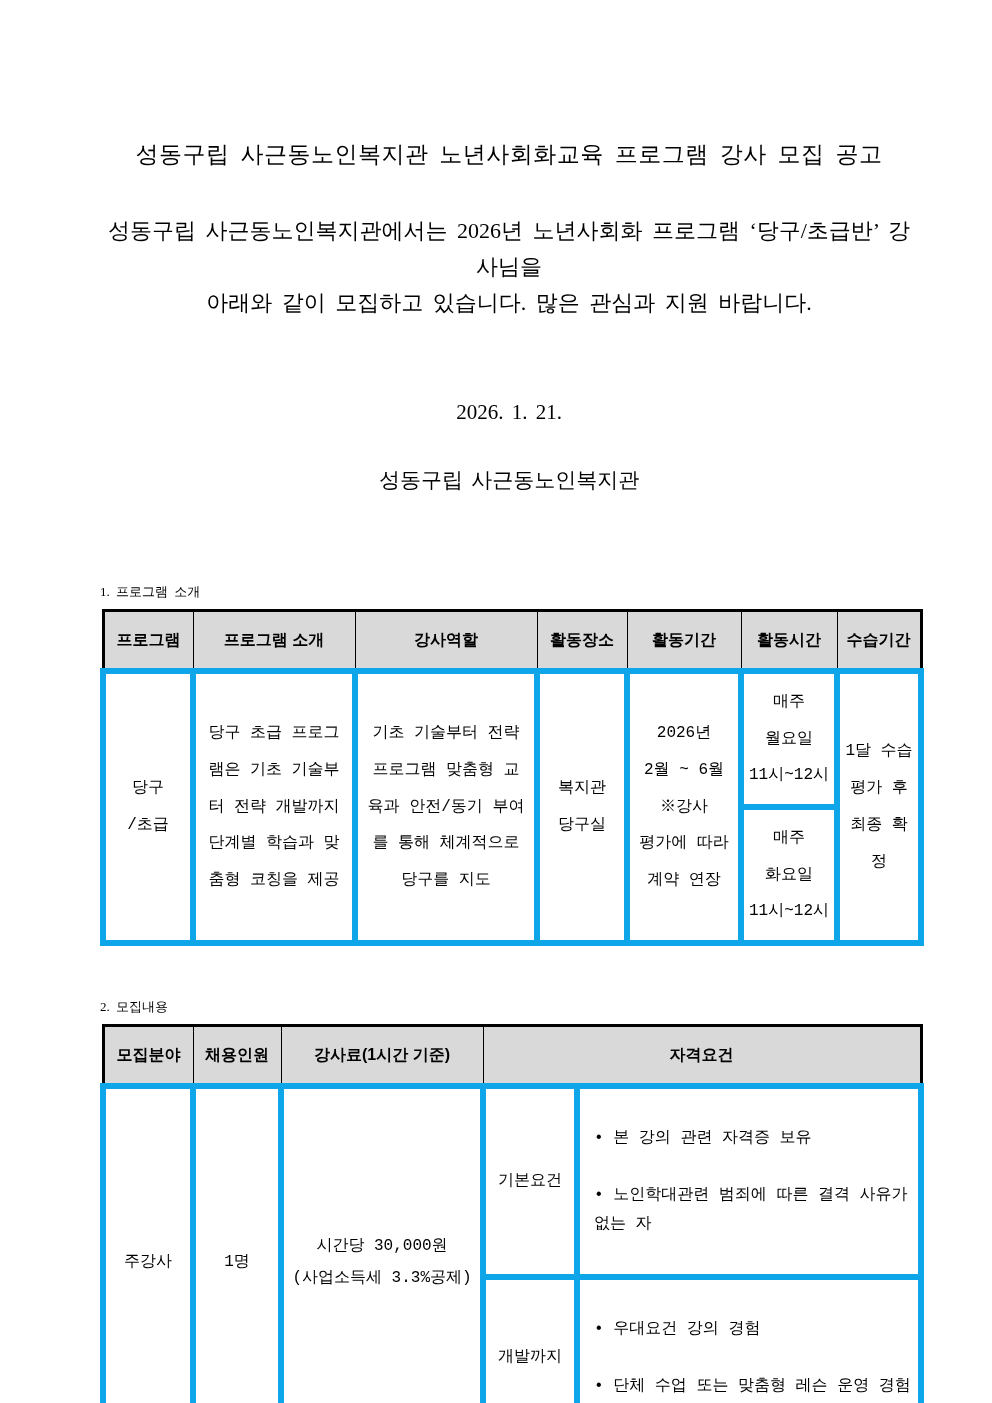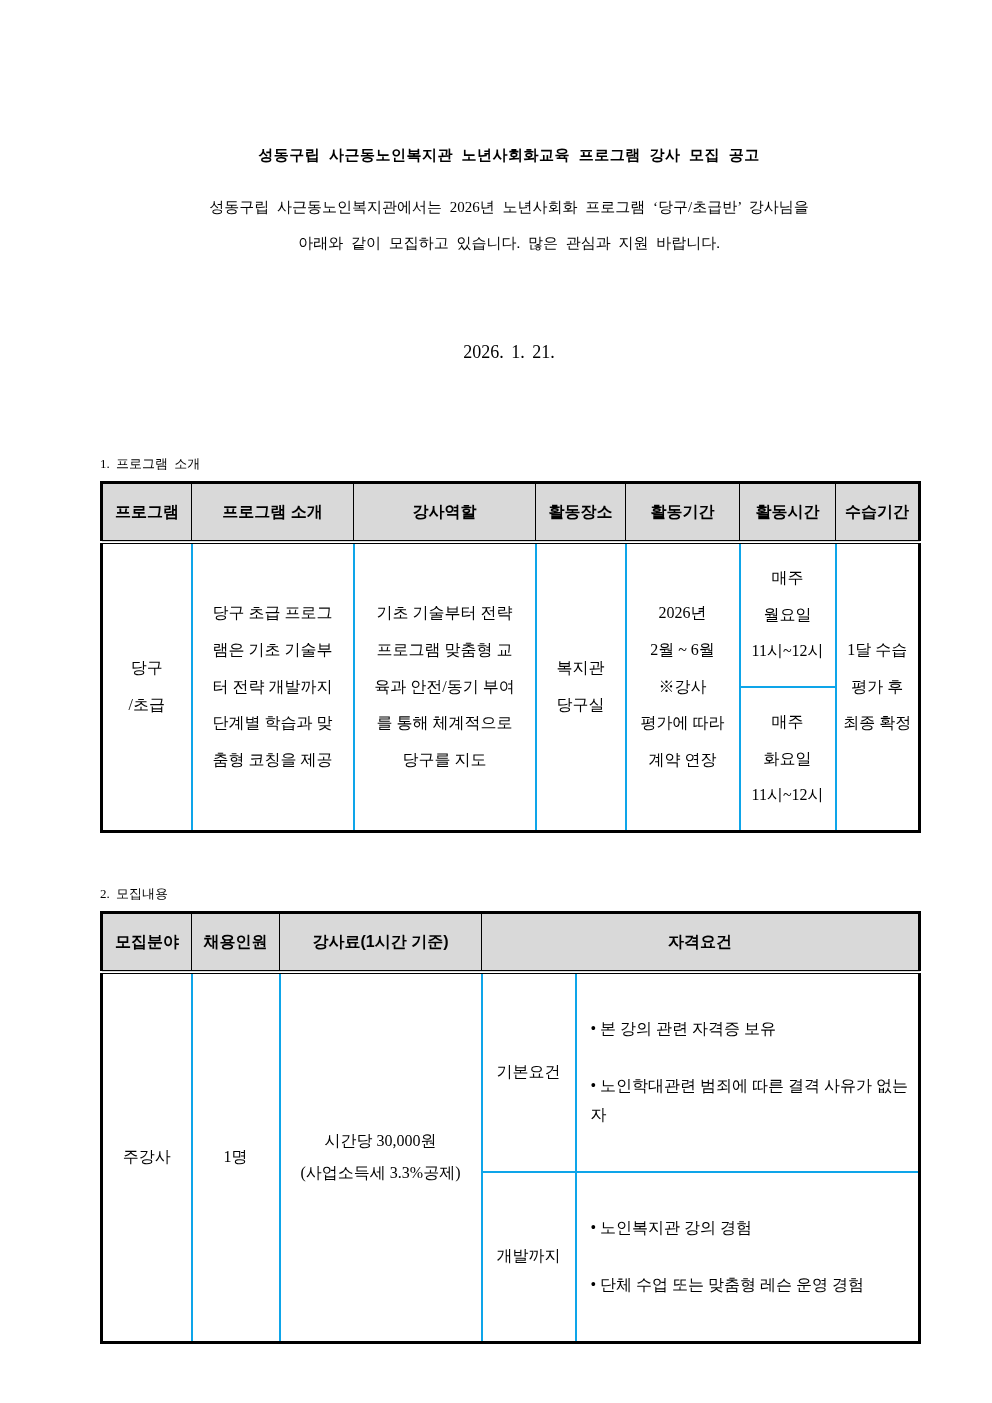--- a/index.html
+++ b/index.html
@@ -17,39 +17,39 @@
   .doc {
     box-sizing: border-box;
     width: 992px;
     padding: 138px 74px 0 100px;
   }
   .content {
     width: 818px;
   }
   .title {
     font-family: "Liberation Sans", sans-serif;
-    font-weight: bold;
-    font-size: 15px;
+    font-weight: normal;
+    font-size: 23px;
     line-height: 33px;
     text-align: center;
     letter-spacing: 0.5px;
     word-spacing: 4px;
   }
   .intro {
-    margin-top: 18px;
-    font-size: 15px;
+    margin-top: 42px;
+    font-size: 22px;
     line-height: 36px;
     text-align: center;
     word-spacing: 4px;
     white-space: pre-line;
   }
   .dateblock {
     margin-top: 40px;
     text-align: center;
-    font-size: 18px;
+    font-size: 21px;
     line-height: 34px;
     word-spacing: 3px;
     white-space: pre-line;
   }
   .section-heading {
     margin-top: 48px;
     font-size: 13px;
     line-height: 26px;
     text-align: left;
     word-spacing: 3px;
@@ -67,27 +67,28 @@
     font-weight: bold;
     font-size: 16px;
     height: 52px;
     border: 1px solid #000000;
     border-bottom: 4px double #000000;
     text-align: center;
     vertical-align: middle;
     padding: 2px;
   }
   td {
-    border: 2px solid #0ea5e9;
+    border: 6px solid #0ea5e9;
     font-size: 16px;
     text-align: center;
     vertical-align: middle;
     white-space: pre-line;
     line-height: 2.3;
-    padding: 12px 4px;
+    padding: 6px 4px;
+    font-family: Liberation Mono, monospace;
   }
   .t1-time { height: 118px; }
   .t2-row-basic td { height: 128px; }
   .t2-row-pref td { height: 140px; }
   .fee-cell { line-height: 2.0; }
   .req-content {
     text-align: left;
     padding-left: 14px;
     padding-right: 6px;
     line-height: 1.8;
@@ -102,20 +103,21 @@
 <div class="doc">
   <div class="content">
 
     <div class="title">성동구립 사근동노인복지관 노년사회화교육 프로그램 강사 모집 공고</div>
 
     <div class="intro">성동구립 사근동노인복지관에서는 2026년 노년사회화 프로그램 ‘당구/초급반’ 강사님을
 아래와 같이 모집하고 있습니다. 많은 관심과 지원 바랍니다.</div>
 
     <div class="dateblock">
       <div>2026. 1. 21.</div>
+      <div>성동구립 사근동노인복지관</div>
     </div>
 
     <div class="section-heading">1. 프로그램 소개</div>
 
     <table>
       <colgroup>
         <col style="width:90px">
           <col style="width:162px">
           <col style="width:182px">
         <col style="width:90px">
@@ -192,21 +194,21 @@
 (사업소득세 3.3%공제)</td>
         <td>기본요건</td>
         <td class="req-content">
           <div class="bullet-item">• 본 강의 관련 자격증 보유</div>
           <div class="bullet-item">• 노인학대관련 범죄에 따른 결격 사유가 없는 자</div>
         </td>
       </tr>
       <tr class="t2-row-pref">
         <td>개발까지</td>
         <td class="req-content">
-          <div class="bullet-item">• 노인복지관 강의 경험</div>
+          <div class="bullet-item">• 우대요건 강의 경험</div>
           <div class="bullet-item">• 단체 수업 또는 맞춤형 레슨 운영 경험</div>
         </td>
       </tr>
     </tbody>
       </table>
 
   </div>
 </div>
 
 </body></html>

